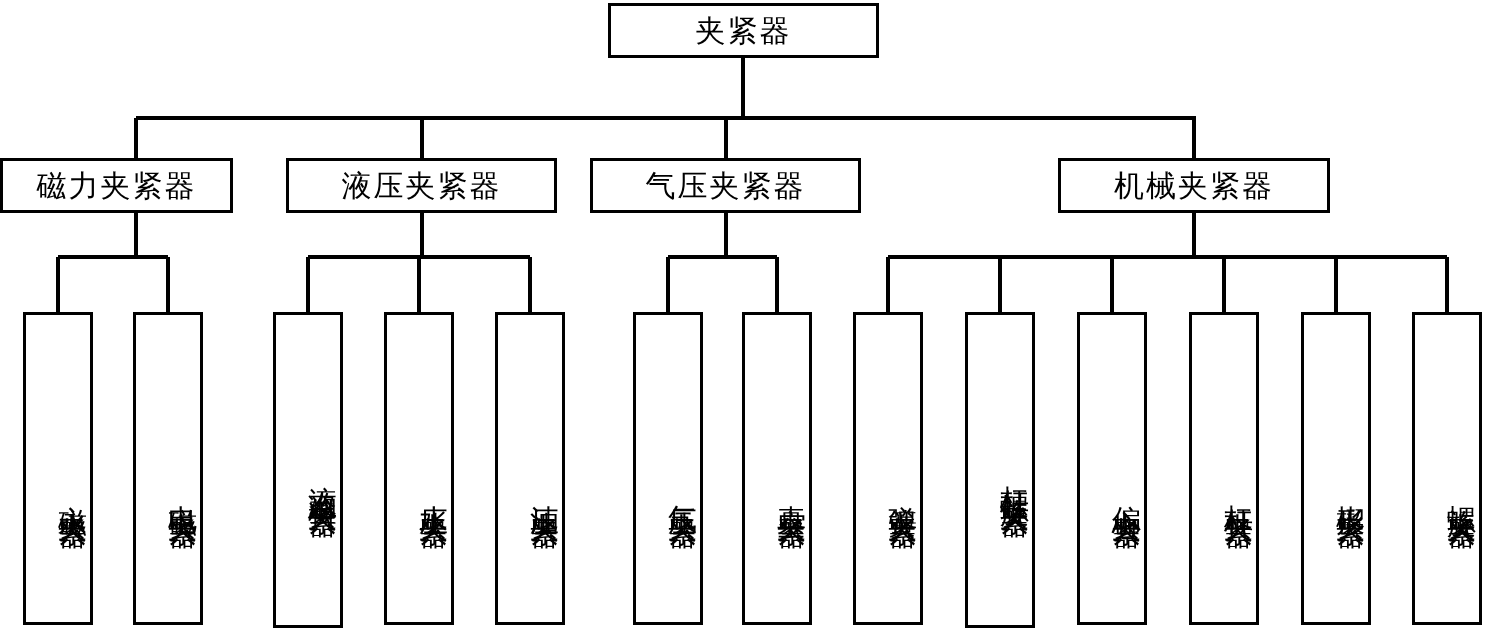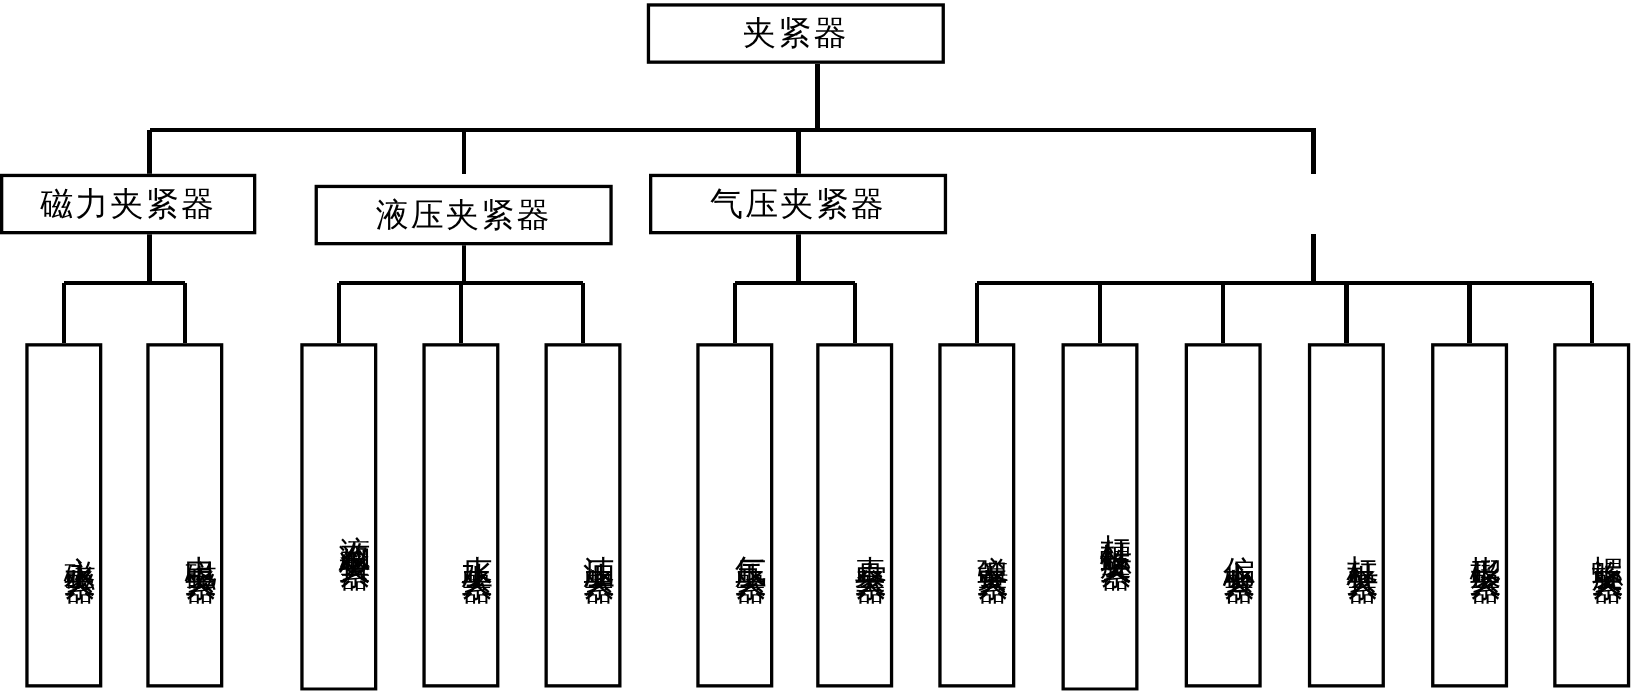--- a/index.html
+++ b/index.html
@@ -89,32 +89,35 @@
       <line x1="888" y1="257" x2="1447" y2="257"></line>
       <line x1="888" y1="257" x2="888" y2="312"></line>
       <line x1="1000" y1="257" x2="1000" y2="312"></line>
       <line x1="1112" y1="257" x2="1112" y2="312"></line>
       <line x1="1224" y1="257" x2="1224" y2="312"></line>
       <line x1="1336" y1="257" x2="1336" y2="312"></line>
       <line x1="1447" y1="257" x2="1447" y2="312"></line>
     </g>
   </svg>
 
-  <div class="node horiz" style="left:588px; top:3px; width:271px; height:55px;">
+  <div class="node horiz" style="left:608px; top:3px; width:271px; height:55px;">
     <span>夹紧器</span>
   </div>
 
   <div class="node horiz" style="left:0px; top:158px; width:233px; height:55px;">
     <span>磁力夹紧器</span>
   </div>
-  <div class="node horiz" style="left:286px; top:168px; width:271px; height:55px;">
+  <div class="node horiz" style="left:286px; top:158px; width:271px; height:55px;">
     <span>液压夹紧器</span>
   </div>
   <div class="node horiz" style="left:590px; top:158px; width:271px; height:55px;">
     <span>气压夹紧器</span>
+  </div>
+  <div class="node horiz" style="left:1058px; top:158px; width:272px; height:55px;">
+    <span>机械夹紧器</span>
   </div>
 
   <div class="node vert" style="left:23px; top:312px; width:70px; height:313px;">
     <span>永磁夹紧器</span>
   </div>
   <div class="node vert" style="left:133px; top:312px; width:70px; height:313px;">
     <span>电磁夹紧器</span>
   </div>
 
   <div class="node vert tall-text" style="left:273px; top:312px; width:70px; height:316px;">

